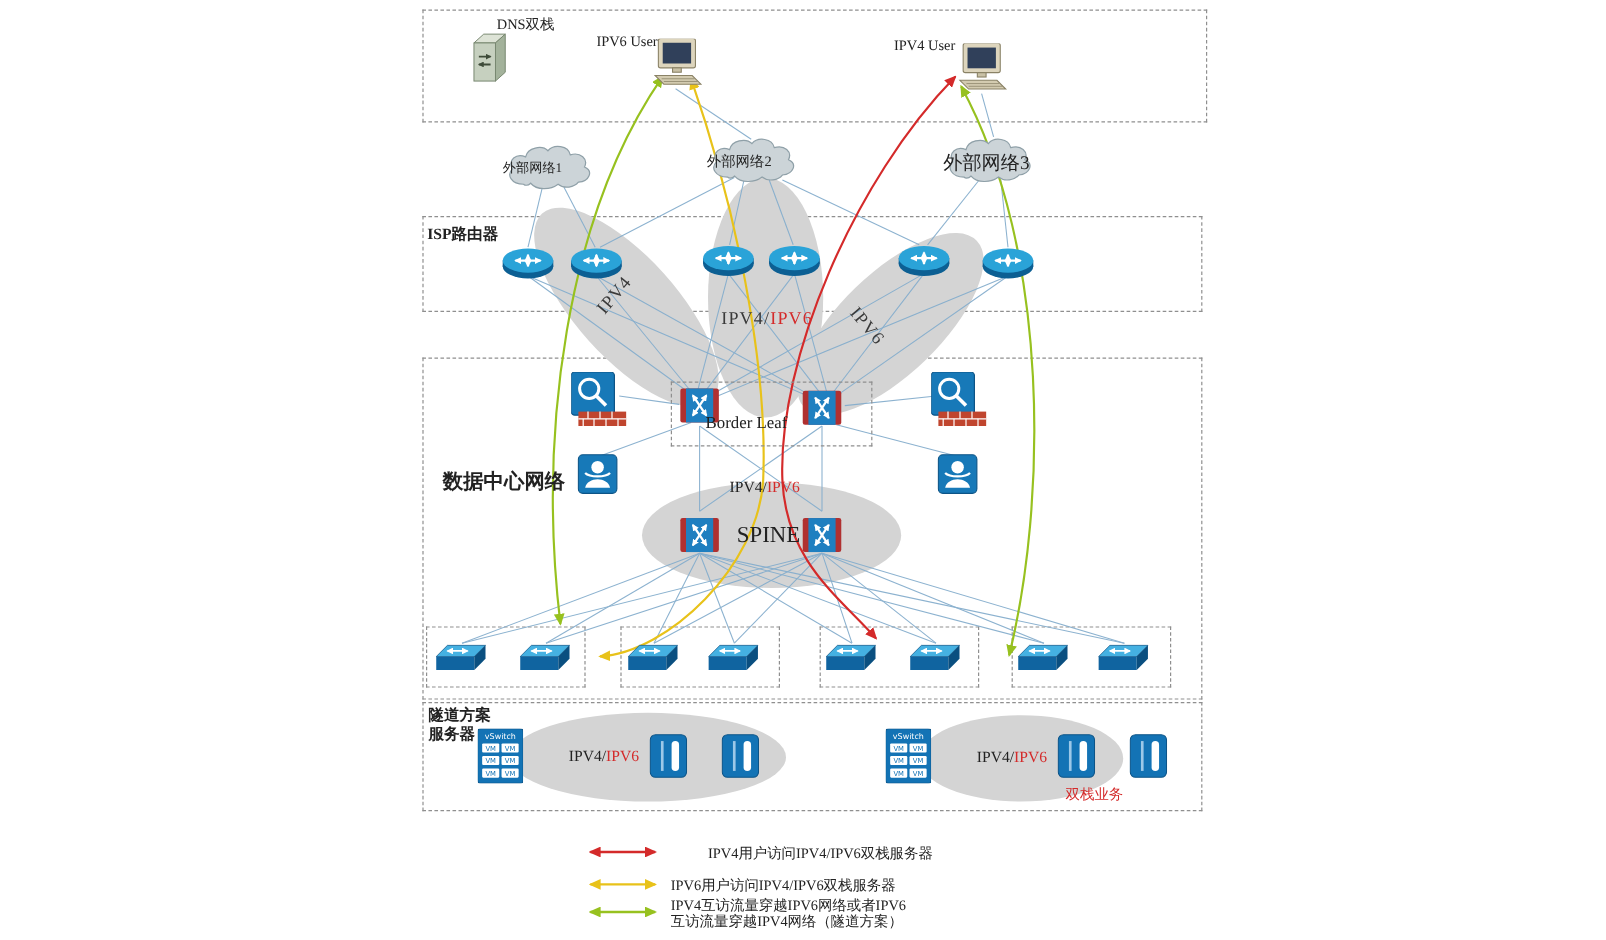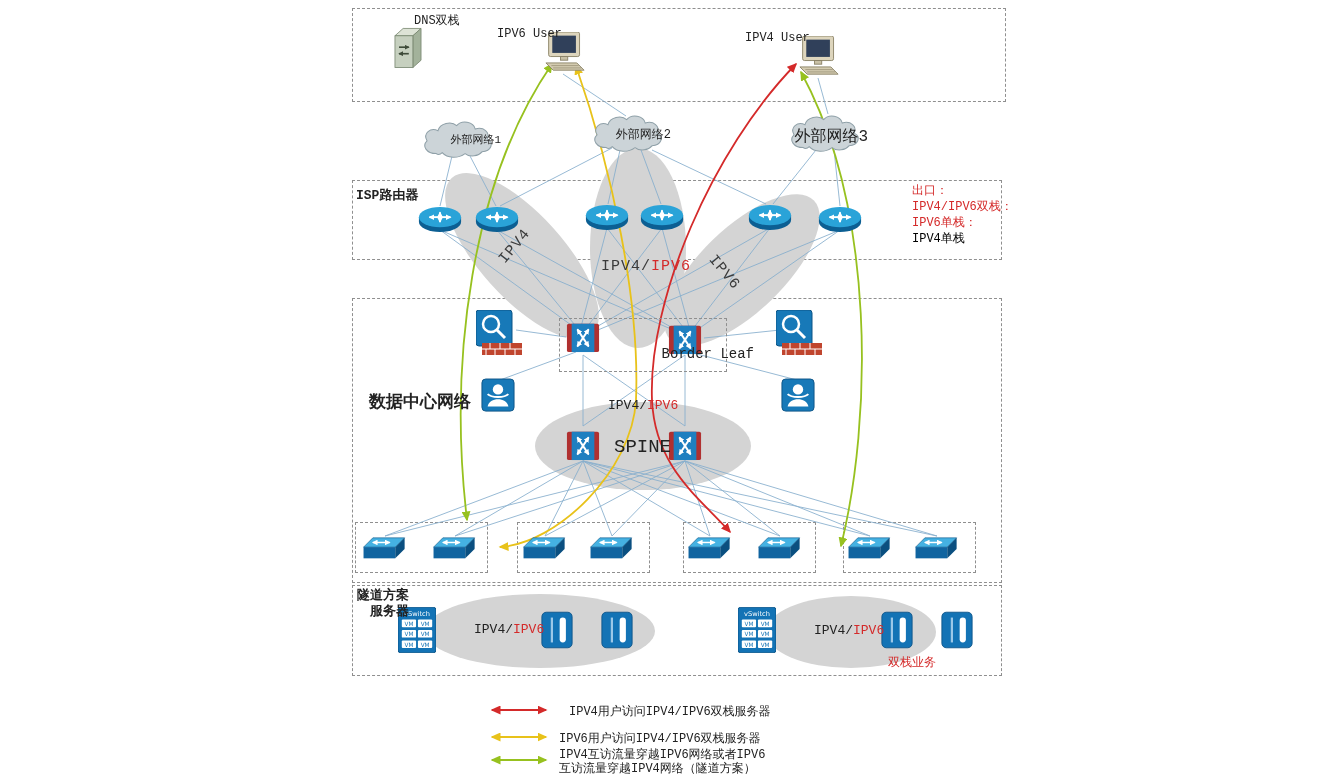--- a/index.html
+++ b/index.html
@@ -1,24 +1,24 @@
 <!DOCTYPE html>
 <html><head>
 <meta charset="utf-8">
 <style>
   html,body{margin:0;padding:0;background:#fff;}
   .stage{position:relative;width:1338px;height:783px;background:#fff;overflow:hidden;
-         font-family:Liberation Mono, monospace;}
+         font-family:Liberation Serif, serif;}
   .abs{position:absolute;}
   .dashed{border:1px dashed #8f8f8f;background:transparent;}
   .z1{z-index:1}.z2{z-index:2}.z3{z-index:3}
   .lbl{position:absolute;z-index:5;font-size:12px;color:#222;white-space:nowrap;}
   .red{color:#d42a2a;}
-  .bold{font-weight:bold;text-align:right;}
-  .ctr{text-align:right;}
+  .bold{font-weight:bold;}
+  .ctr{text-align:left;}
   .icon{position:absolute;z-index:4;}
   svg text{font-family:"DejaVu Sans","Liberation Sans",sans-serif;}
   .exit-legend{position:absolute;left:912px;top:183px;z-index:5;font-size:12px;line-height:16px;}
   .rot-l{transform:rotate(-50deg);transform-origin:center;}
   .rot-r{transform:rotate(50deg);transform-origin:center;}
   .blob-lbl{font-size:15px;letter-spacing:1px;color:#3a3a3a;}
   .legend-txt{position:absolute;z-index:5;font-size:12px;color:#222;white-space:nowrap;}
 </style>
 </head>
 <body>
@@ -333,26 +333,20 @@
   <div class="lbl" style="left:414px;top:12px">DNS双栈</div>
   <div class="lbl" style="left:497px;top:27px">IPV6 User</div>
   <div class="lbl" style="left:745px;top:31px">IPV4 User</div>
 
   <div class="lbl ctr" style="left:419px;top:132px;width:82px;font-size:11px">外部网络1</div>
   <div class="lbl ctr" style="left:589px;top:126px;width:82px;font-size:12px">外部网络2</div>
   <div class="lbl ctr" style="left:786px;top:126px;width:82px;font-size:16px">外部网络3</div>
 
   <div class="lbl bold" style="left:356px;top:186px;font-size:13px">ISP路由器</div>
 
-  <div class="exit-legend">
-    <div class="red">出口：</div>
-    <div class="red">IPV4/IPV6双栈：</div>
-    <div class="red">IPV6单栈：</div>
-    <div>IPV4单栈</div>
-  </div>
 
   <div class="lbl blob-lbl rot-l" style="left:495px;top:238px">IPV4</div>
   <div class="lbl blob-lbl" style="left:601px;top:258px"><span>IPV4/</span><span class="red">IPV6</span></div>
   <div class="lbl blob-lbl rot-r red" style="left:704px;top:264px">IPV6</div>
 
   <div class="lbl ctr" style="left:588px;top:346px;width:166px;font-size:14px">Border Leaf</div>
 
   <div class="lbl bold" style="left:369px;top:390px;font-size:17px">数据中心网络</div>
 
   <div class="lbl" style="left:608px;top:398px;font-size:13px"><span>IPV4/</span><span class="red">IPV6</span></div>
@@ -362,18 +356,18 @@
   <div class="lbl bold" style="left:357px;top:588px;font-size:13px;line-height:16px">
     <div>隧道方案</div>
     <div>服务器</div>
   </div>
 
   <div class="lbl" style="left:474px;top:622px;font-size:13px"><span>IPV4/</span><span class="red">IPV6</span></div>
   <div class="lbl" style="left:814px;top:623px;font-size:13px"><span>IPV4/</span><span class="red">IPV6</span></div>
 
   <div class="lbl red" style="left:888px;top:654px">双栈业务</div>
 
-  <div class="legend-txt" style="left:569px;top:703px">IPV4用户访问IPV4/IPV6双栈服务器</div>
+  <div class="legend-txt" style="left:590px;top:703px">IPV4用户访问IPV4/IPV6双栈服务器</div>
   <div class="legend-txt" style="left:559px;top:730px">IPV6用户访问IPV4/IPV6双栈服务器</div>
   <div class="legend-txt" style="left:559px;top:746px">IPV4互访流量穿越IPV6网络或者IPV6</div>
   <div class="legend-txt" style="left:559px;top:760px">互访流量穿越IPV4网络（隧道方案）</div>
 
 </div>
 
 </body></html>

